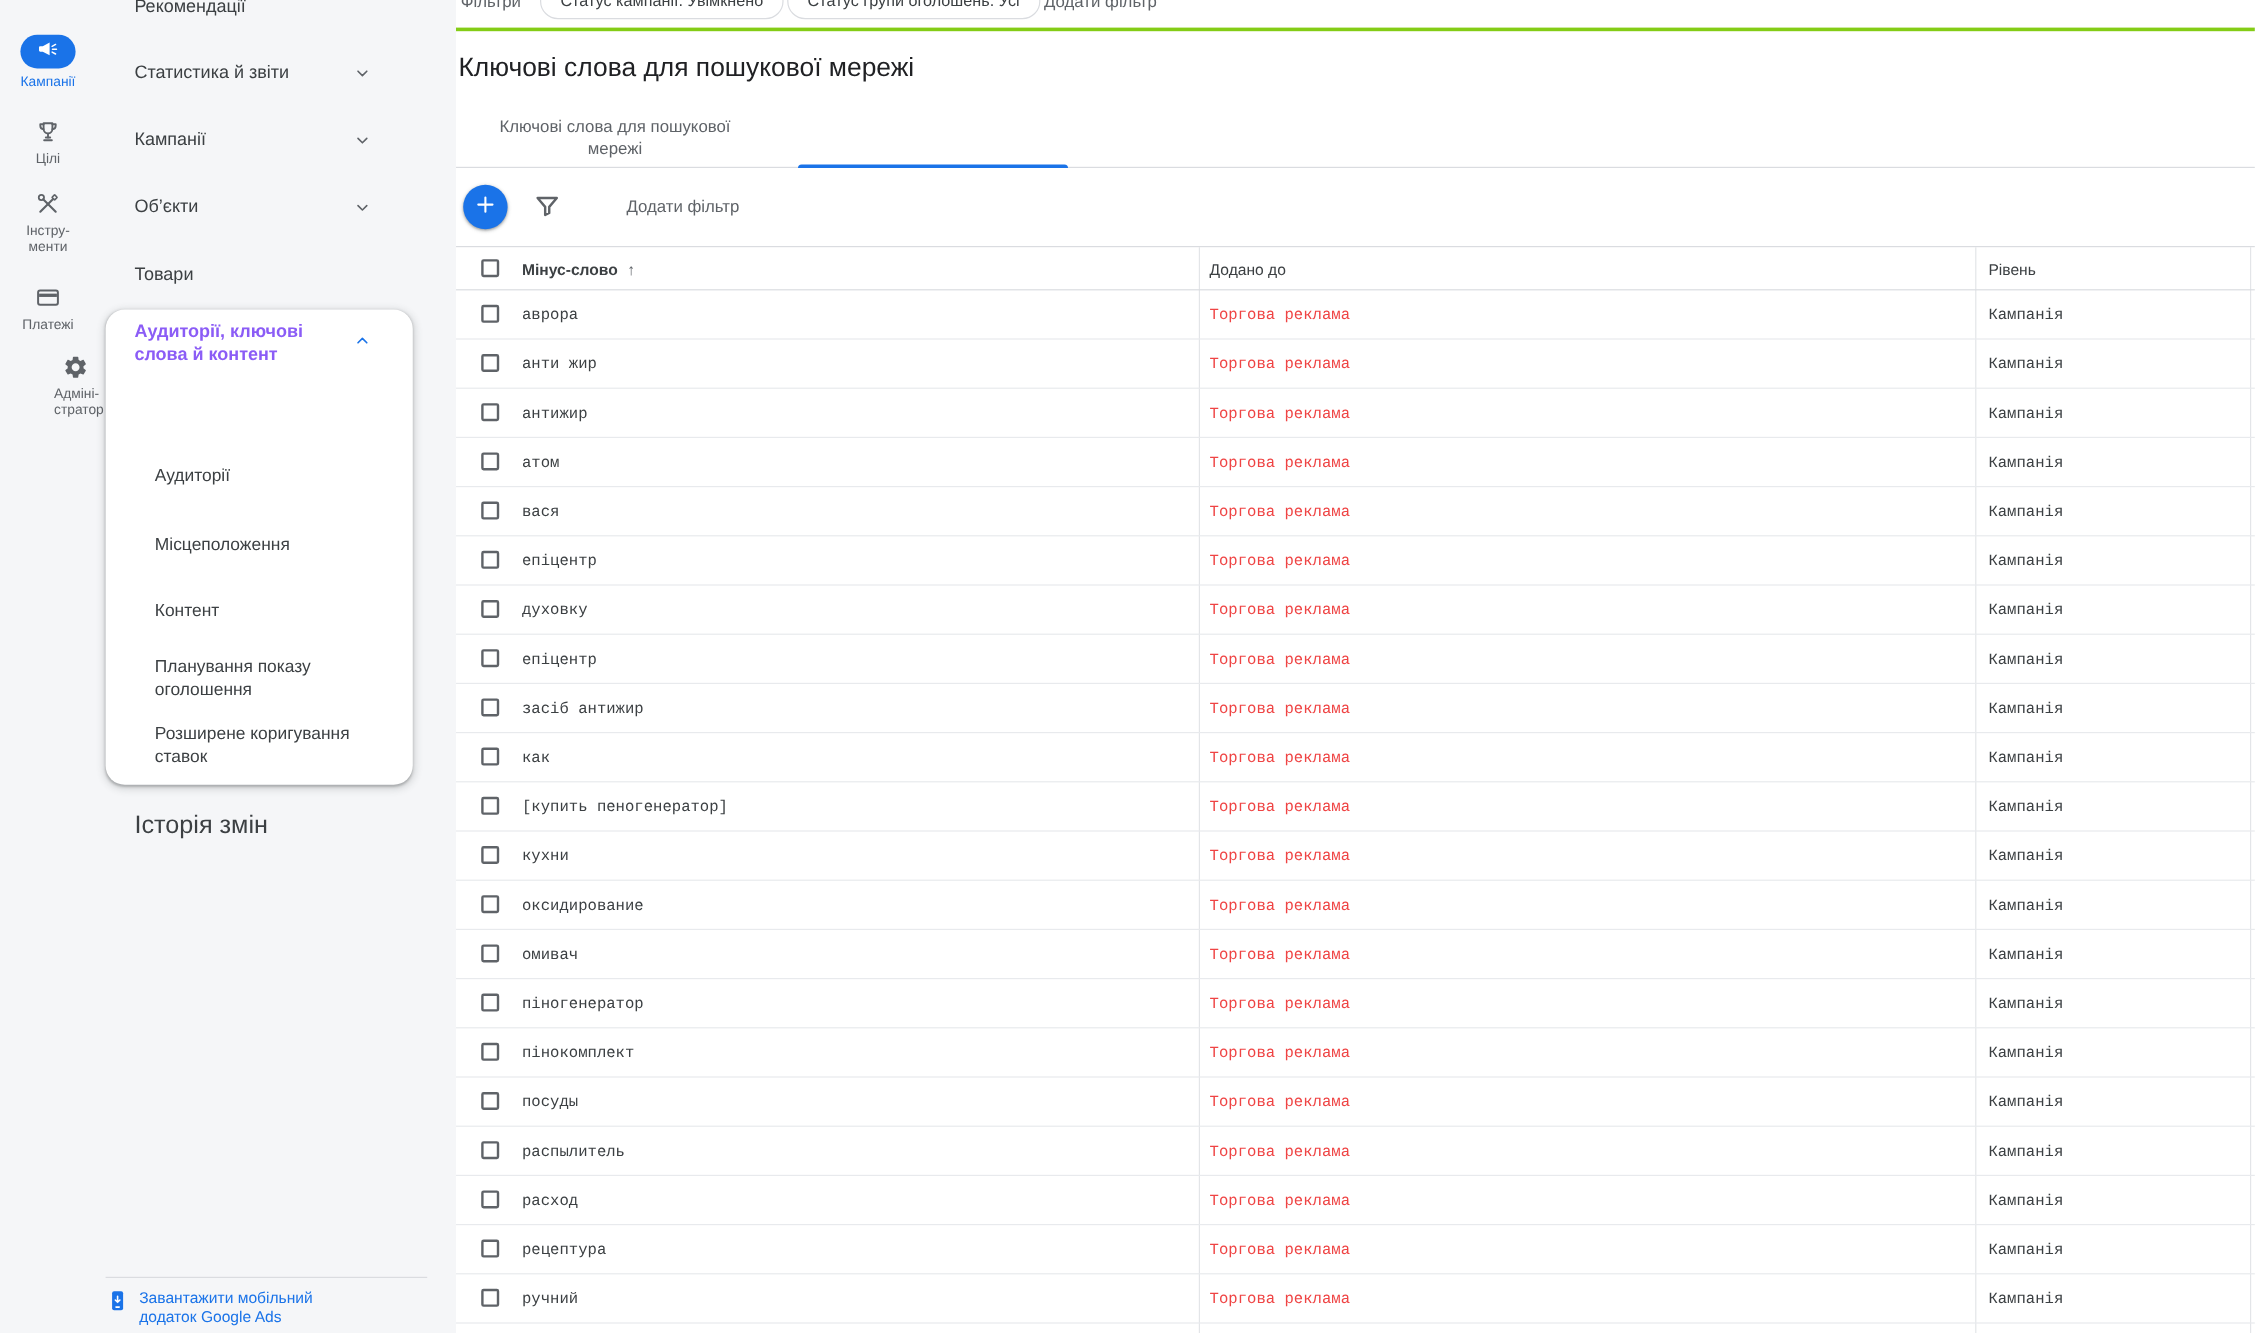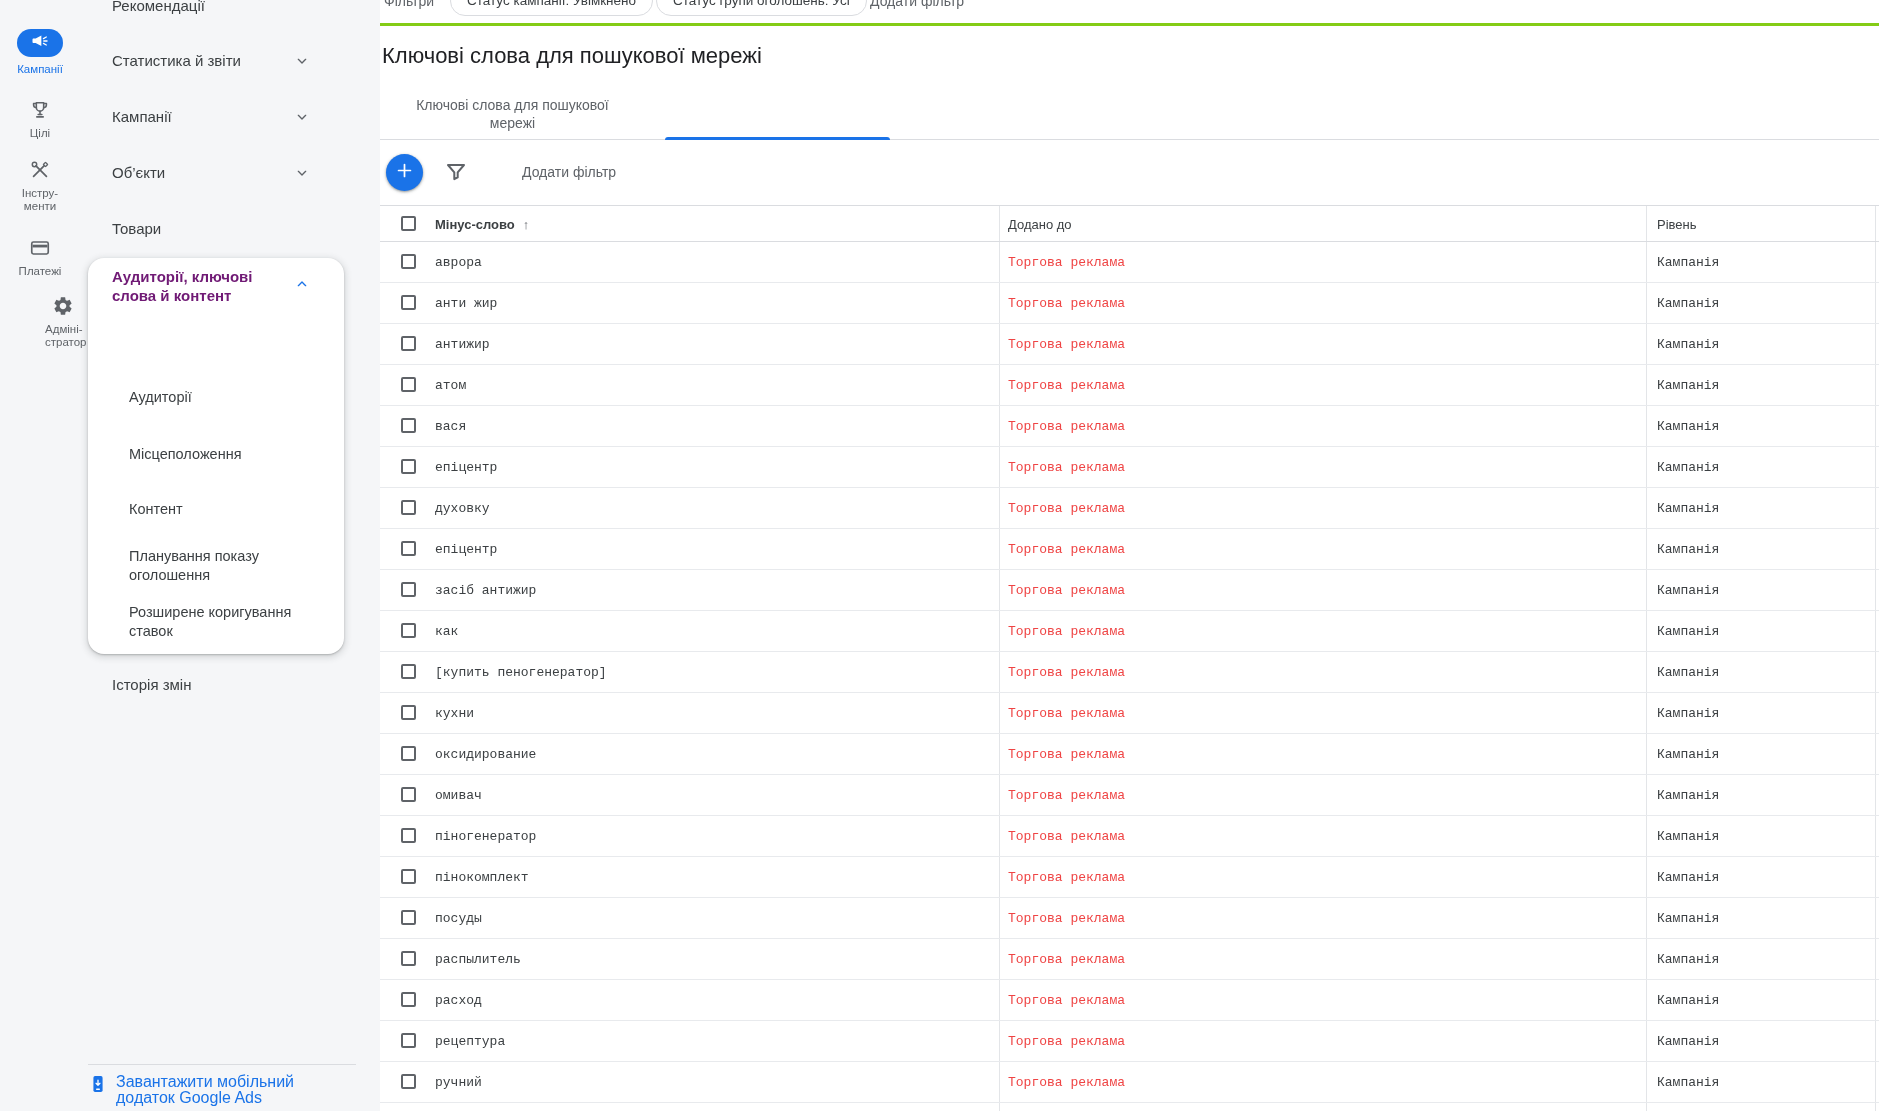--- a/index.html
+++ b/index.html
@@ -22,31 +22,31 @@
 
   .navcol { position:absolute; left:80px; top:0; width:300px; height:100%; }
   .nav-row { position:absolute; left:0; width:300px; height:24px; cursor:pointer; }
   .nav-row .nav-label { position:absolute; left:32px; top:0; font-size:15px; line-height:24px; color:#3c4043; }
   .nav-row .chev { position:absolute; left:214px; top:4px; }
 
   .card { position:absolute; left:8px; top:258px; width:256px; height:396px; background:#fff;
           border-radius:16px; box-shadow:0 1px 2px rgba(60,64,67,.3), 0 2px 6px 2px rgba(60,64,67,.15); }
   .group-hd { position:absolute; left:0; top:9px; width:256px; cursor:pointer; }
   .group-hd .group-label { position:absolute; left:24px; top:0; width:185px; font-size:15px; line-height:19px;
-                           font-weight:700; color:#701a75; }
+                           font-weight:700; color:#8b5cf6; }
   .group-hd .chev { position:absolute; left:206px; top:9px; }
   .subitem { position:absolute; left:41px; width:195px; font-size:14.5px; line-height:19px; color:#3c4043; cursor:pointer; }
   .sub-pill { position:absolute; left:12px; top:57px; width:228px; height:48px; border-radius:24px;
               background:#1a73e8; color:#fff; font-size:14.5px; font-weight:700; line-height:20px;
               padding:5px 0 0 28px; white-space:pre-line; cursor:pointer; }
-  .nav-history { position:absolute; left:32px; top:676px; font-size:15px; color:#3c4043; cursor:pointer; }
+  .nav-history { position:absolute; left:32px; top:676px; font-size:21px; color:#3c4043; cursor:pointer; }
 
   .foot-div { position:absolute; left:8px; top:1064px; width:268px; height:1px; background:#dadce0; }
   .foot-link { position:absolute; left:8px; top:1073px; display:flex; gap:8px; align-items:flex-start;
-               color:#1a73e8; font-size:16px; line-height:16px; cursor:pointer; text-decoration:none; }
+               color:#1a73e8; font-size:13px; line-height:16px; cursor:pointer; text-decoration:none; }
   .foot-link .txt { white-space:pre-line; padding-top:1px; }
 
   
   .main { position:absolute; left:380px; top:0; width:1499px; height:1111px; background:#fff; }
 
   .chipsbar { position:absolute; left:0; top:0; width:100%; height:26px;
               border-bottom:3px solid #84cc16; overflow:hidden; background:#fff; }
   .filters-label { position:absolute; left:4px; top:-7px; font-size:14px; color:#5f6368; }
   .chip { position:absolute; top:-14px; height:30px; border:1px solid #dadce0; border-radius:15px;
           background:#fff; font-size:13.5px; color:#3c4043; line-height:28px; padding:0 16px;

